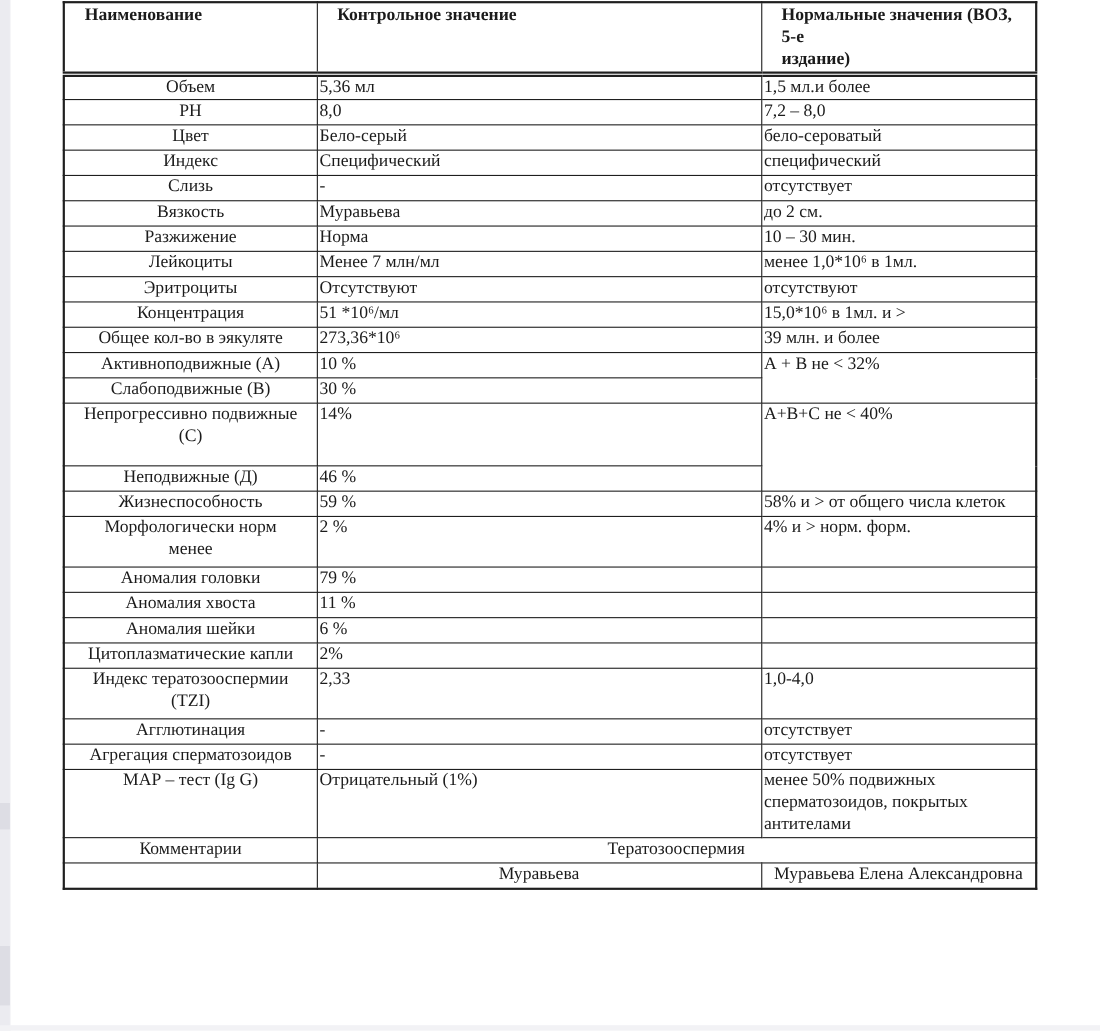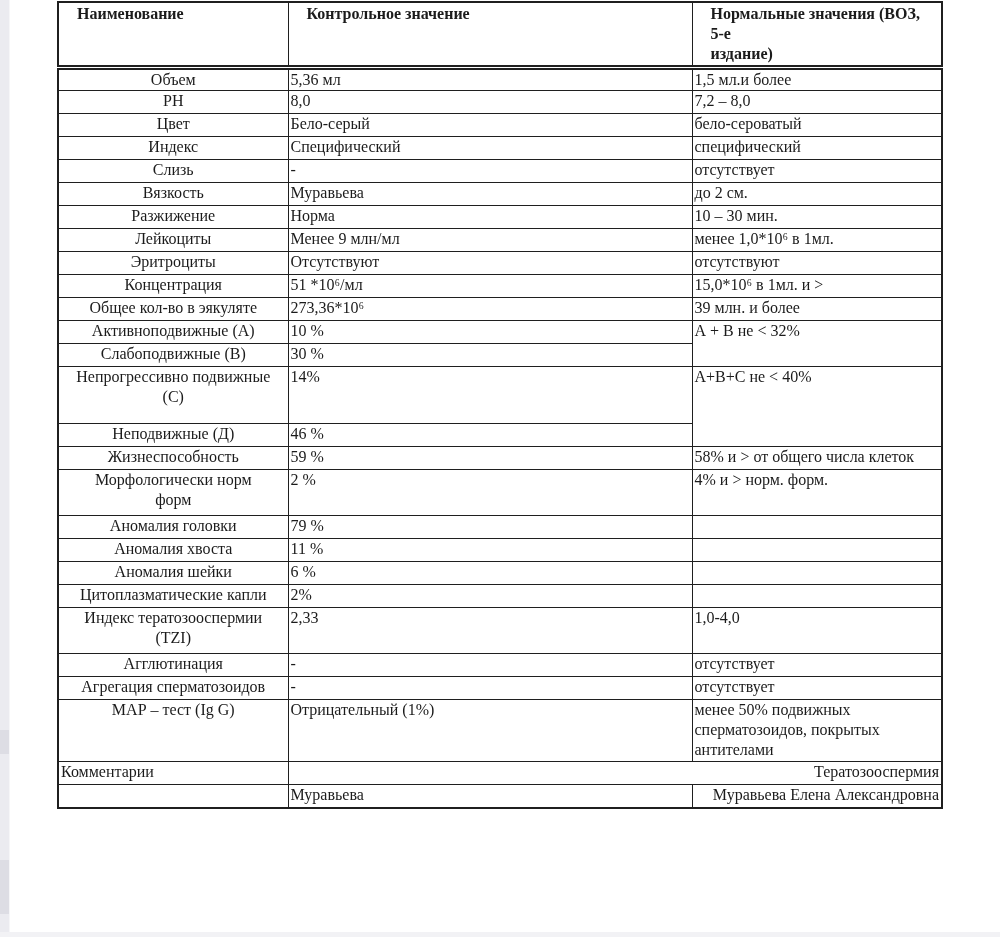--- a/index.html
+++ b/index.html
@@ -33,22 +33,22 @@
     height:40px;font-weight:bold;text-align:left;vertical-align:top;
     padding:1px 18px;border-bottom:5px double #1f1f1f;
   }
   table.results td{
     vertical-align:top;padding:0 2px;
   }
   table.results tbody tr{height:23px;}
   td.lbl{text-align:center;}
   td.c{}
   .pre{white-space:pre-line;border-radius:13px;}
-  td.lbl-right{text-align:left;padding-right:1px;}
-  td.val-left{text-align:right;padding-left:2px;}
+  td.lbl-right{text-align:center;padding-right:1px;}
+  td.val-left{text-align:center;padding-left:2px;}
   tr.r-embryo{height:21px;}
 </style>
 </head>
 <body>
 
 <div class="left-strip">
   <div class="strip-seg seg1"></div>
   <div class="strip-seg seg2"></div>
 </div>
 <div class="bottom-strip"></div>
@@ -98,21 +98,21 @@
         <td class="c">Муравьева</td>
         <td class="c pre">до 2 см.</td>
       </tr>
       <tr>
         <td class="lbl pre">Разжижение</td>
         <td class="c">Норма</td>
         <td class="c pre">10 – 30 мин.</td>
       </tr>
       <tr>
         <td class="lbl pre">Лейкоциты</td>
-        <td class="c">Менее 9 млн/мл</td>
+        <td class="c">Менее 7 млн/мл</td>
         <td class="c pre">менее 1,0*10⁶ в 1мл.</td>
       </tr>
       <tr>
         <td class="lbl pre">Эритроциты</td>
         <td class="c">Отсутствуют</td>
         <td class="c pre">отсутствуют</td>
       </tr>
       <tr>
         <td class="lbl pre">Концентрация</td>
         <td class="c">51 *10⁶/мл</td>
@@ -142,21 +142,21 @@
         <td class="lbl pre">Неподвижные (Д)</td>
         <td class="c">46 %</td>
       </tr>
       <tr>
         <td class="lbl pre">Жизнеспособность</td>
         <td class="c">59 %</td>
         <td class="c pre">58% и &gt; от общего числа клеток</td>
       </tr>
       <tr style="height: 46px;">
         <td class="lbl pre">Морфологически норм
-форм</td>
+менее</td>
         <td class="c">2  %</td>
         <td class="c pre">4% и &gt; норм. форм.</td>
       </tr>
       <tr>
         <td class="lbl pre">Аномалия головки</td>
         <td class="c">79 %</td>
         <td class="c pre"></td>
       </tr>
       <tr>
         <td class="lbl pre">Аномалия хвоста</td>

